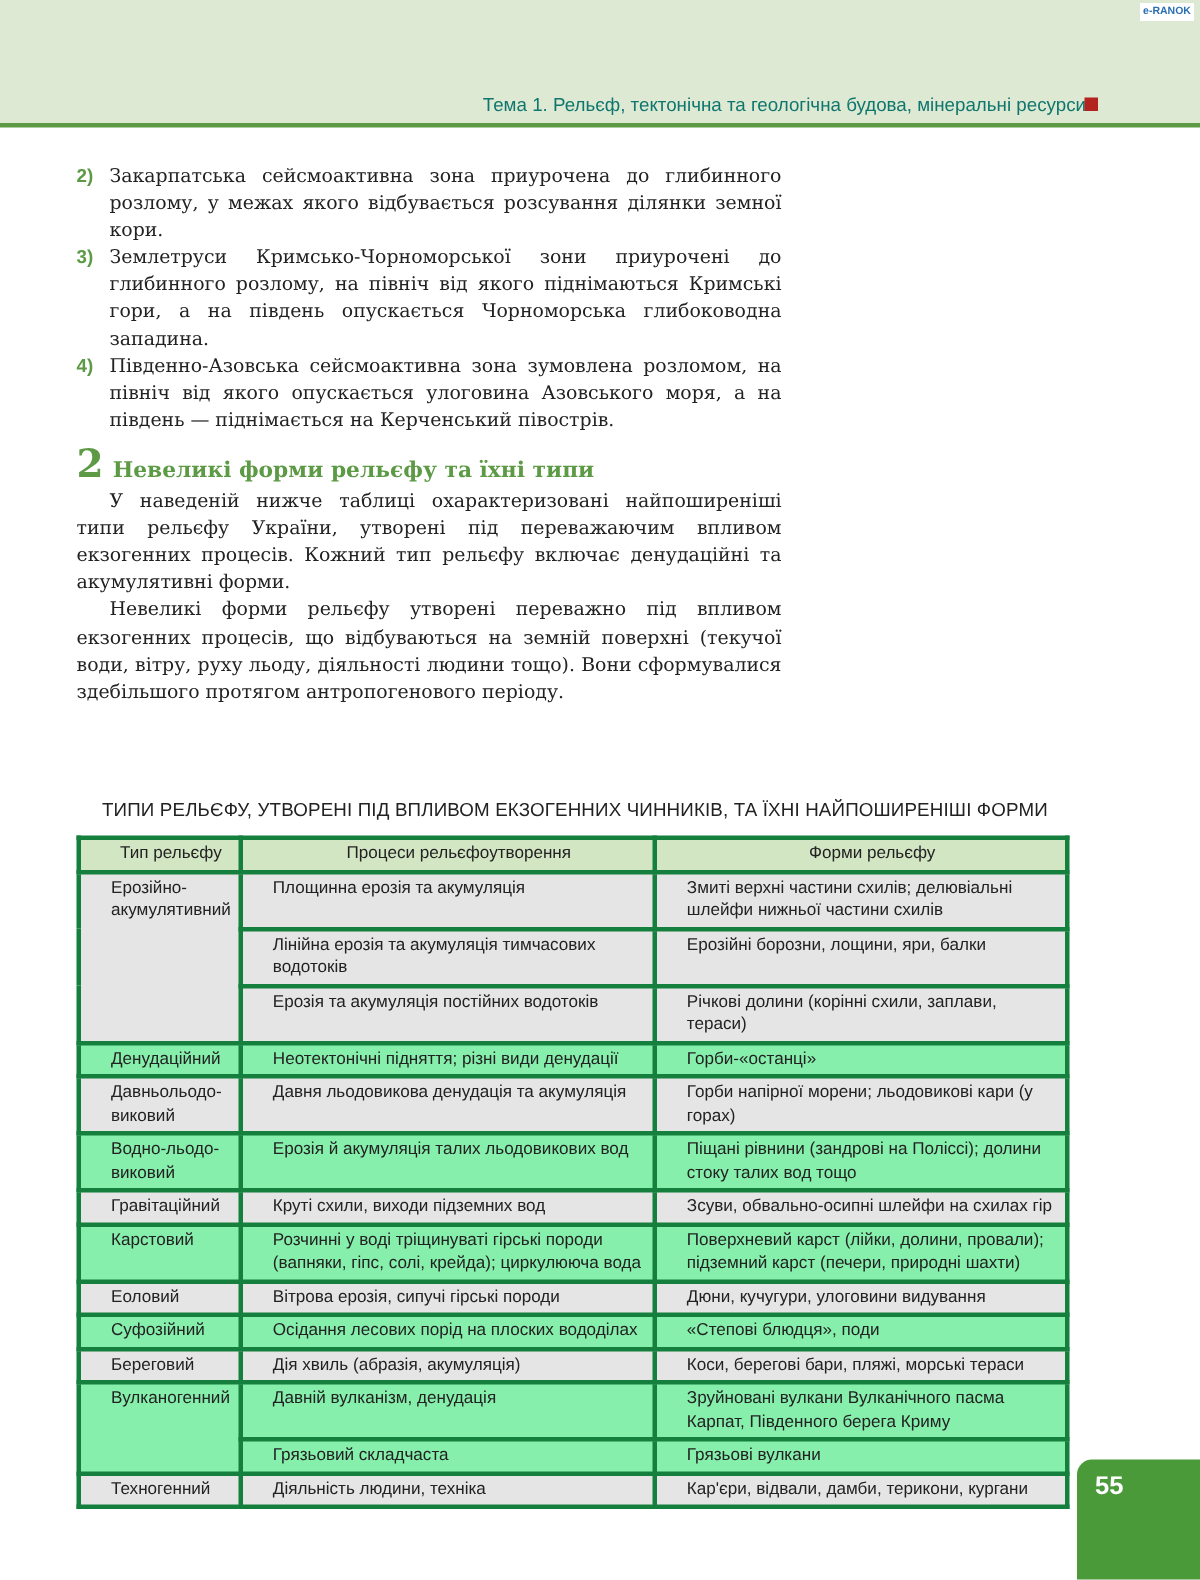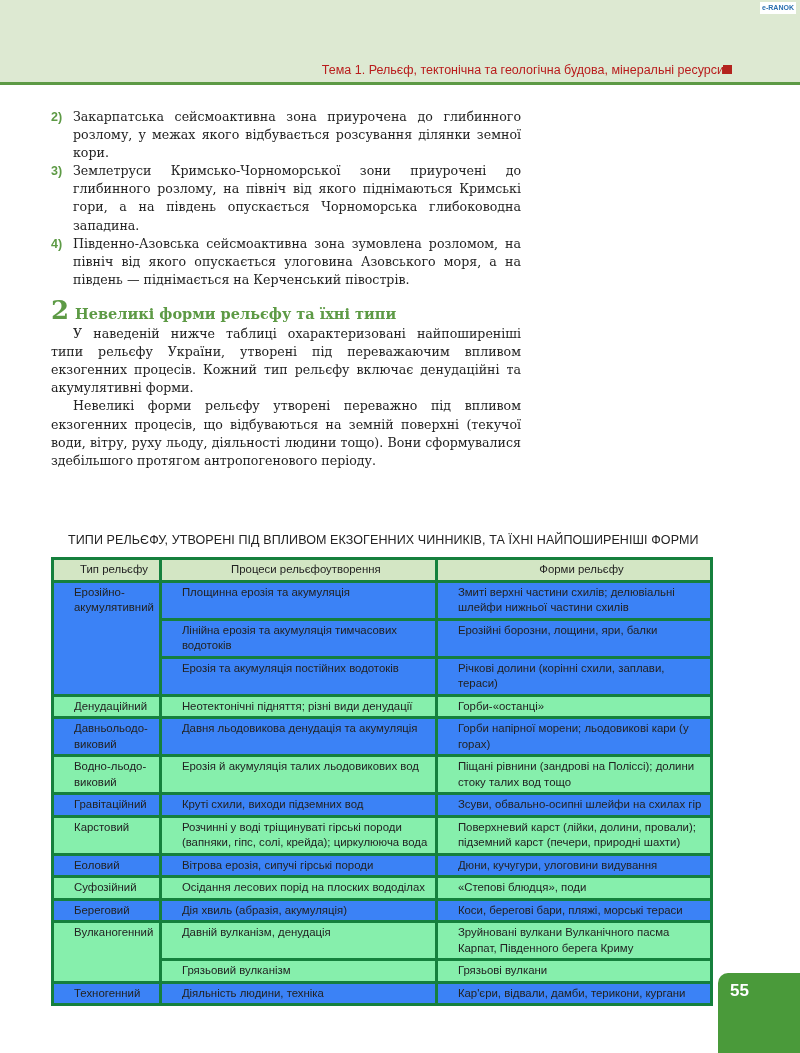--- a/index.html
+++ b/index.html
@@ -2,38 +2,38 @@
 <html><head>
 <meta charset="utf-8">
 <style>
   * { box-sizing: border-box; margin: 0; padding: 0; }
   html, body { width: 800px; height: 1053px; background: #ffffff; overflow: hidden; }
   body { position: relative; font-family: "DejaVu Serif", serif; color: #222; }
 
   .top-band { position: absolute; left: 0; top: 0; width: 800px; height: 83px; background: #dde9d2; }
   .top-rule { position: absolute; left: 0; top: 82px; width: 800px; height: 3px; background: #5d9a45; }
   .logo { position: absolute; right: 4px; top: 2px; width: 36px; height: 12px; background: #fff; font-family: "Liberation Sans", sans-serif; font-size: 7px; font-weight: bold; color: #2a6fb0; text-align: center; line-height: 12px; }
-  .running-head { position: absolute; right: 76px; top: 63px; font-family: "Liberation Sans", sans-serif; font-size: 12.5px; color: #b91c1c; }
+  .running-head { position: absolute; right: 76px; top: 63px; font-family: "Liberation Sans", sans-serif; font-size: 12.5px; color: #0f766e; }
   .head-marker { position: absolute; right: 68px; top: 65px; width: 9px; height: 9px; background: #b3241e; }
 
   .content { position: absolute; left: 51px; top: 108px; width: 470px; font-size: 12.6px; line-height: 18.1px; text-align: justify; }
   .item { display: flex; }
   .item-num { width: 22px; flex: 0 0 22px; color: #5d9a45; font-family: "Liberation Sans", sans-serif; font-weight: bold; font-size: 12.5px; }
   .item-text { flex: 1; }
   .para { text-indent: 22px; }
 
   .section-head { display: flex; align-items: baseline; margin-top: 8px; margin-bottom: 2px; }
   .section-num { font-size: 26px; font-weight: bold; color: #5d9a45; font-family: "DejaVu Serif", serif; margin-right: 6px; line-height: 26px; }
   .section-title { font-size: 14.5px; font-weight: bold; color: #5d9a45; }
 
   .table-title { position: absolute; left: 68px; top: 533px; font-family: "Liberation Sans", sans-serif; font-size: 12.5px; color: #222; letter-spacing: 0.1px; }
   table { position: absolute; left: 51px; top: 557px; width: 662px; border-collapse: collapse; font-family: "Liberation Sans", sans-serif; font-size: 11.4px; line-height: 15.5px; color: #222; }
   th, td { border: 3px solid #15803d; padding: 2px 5px 2px 20px; vertical-align: top; text-align: left; }
   th { background: #d3e6c4; font-weight: normal; text-align: center; height: 21px; vertical-align: middle; }
-  tr.blue td { background: #3b82f6; }
+  tr.blue td { background: #e5e5e5; }
   tr.cream td { background: #86efac; }
   td.c1 { width: 94px; }
   td.c2 { width: 276px; }
 
   .page-tab { position: absolute; left: 718px; top: 973px; width: 82px; height: 100px; background: #4a9a3a; border-top-left-radius: 10px; }
   .page-num { position: absolute; left: 12px; top: 8px; font-family: "Liberation Sans", sans-serif; font-weight: bold; font-size: 17px; color: #ffffff; }
 </style>
 </head>
 <body>
 
@@ -128,21 +128,21 @@
       <td class="c1">Береговий</td>
       <td class="c2">Дія хвиль (абразія, акумуляція)</td>
       <td>Коси, берегові бари, пляжі, морські тераси</td>
     </tr>
     <tr class="cream">
       <td class="c1" rowspan="2">Вулканогенний</td>
       <td class="c2">Давній вулканізм, денудація</td>
       <td>Зруйновані вулкани Вулканічного пасма Карпат, Південного берега Криму</td>
     </tr>
     <tr class="cream">
-      <td class="c2">Грязьовий вулканізм</td>
+      <td class="c2">Грязьовий складчаста</td>
       <td>Грязьові вулкани</td>
     </tr>
     <tr class="blue">
       <td class="c1">Техногенний</td>
       <td class="c2">Діяльність людини, техніка</td>
       <td>Кар'єри, відвали, дамби, терикони, кургани</td>
     </tr>
   </tbody>
 </table>
 

